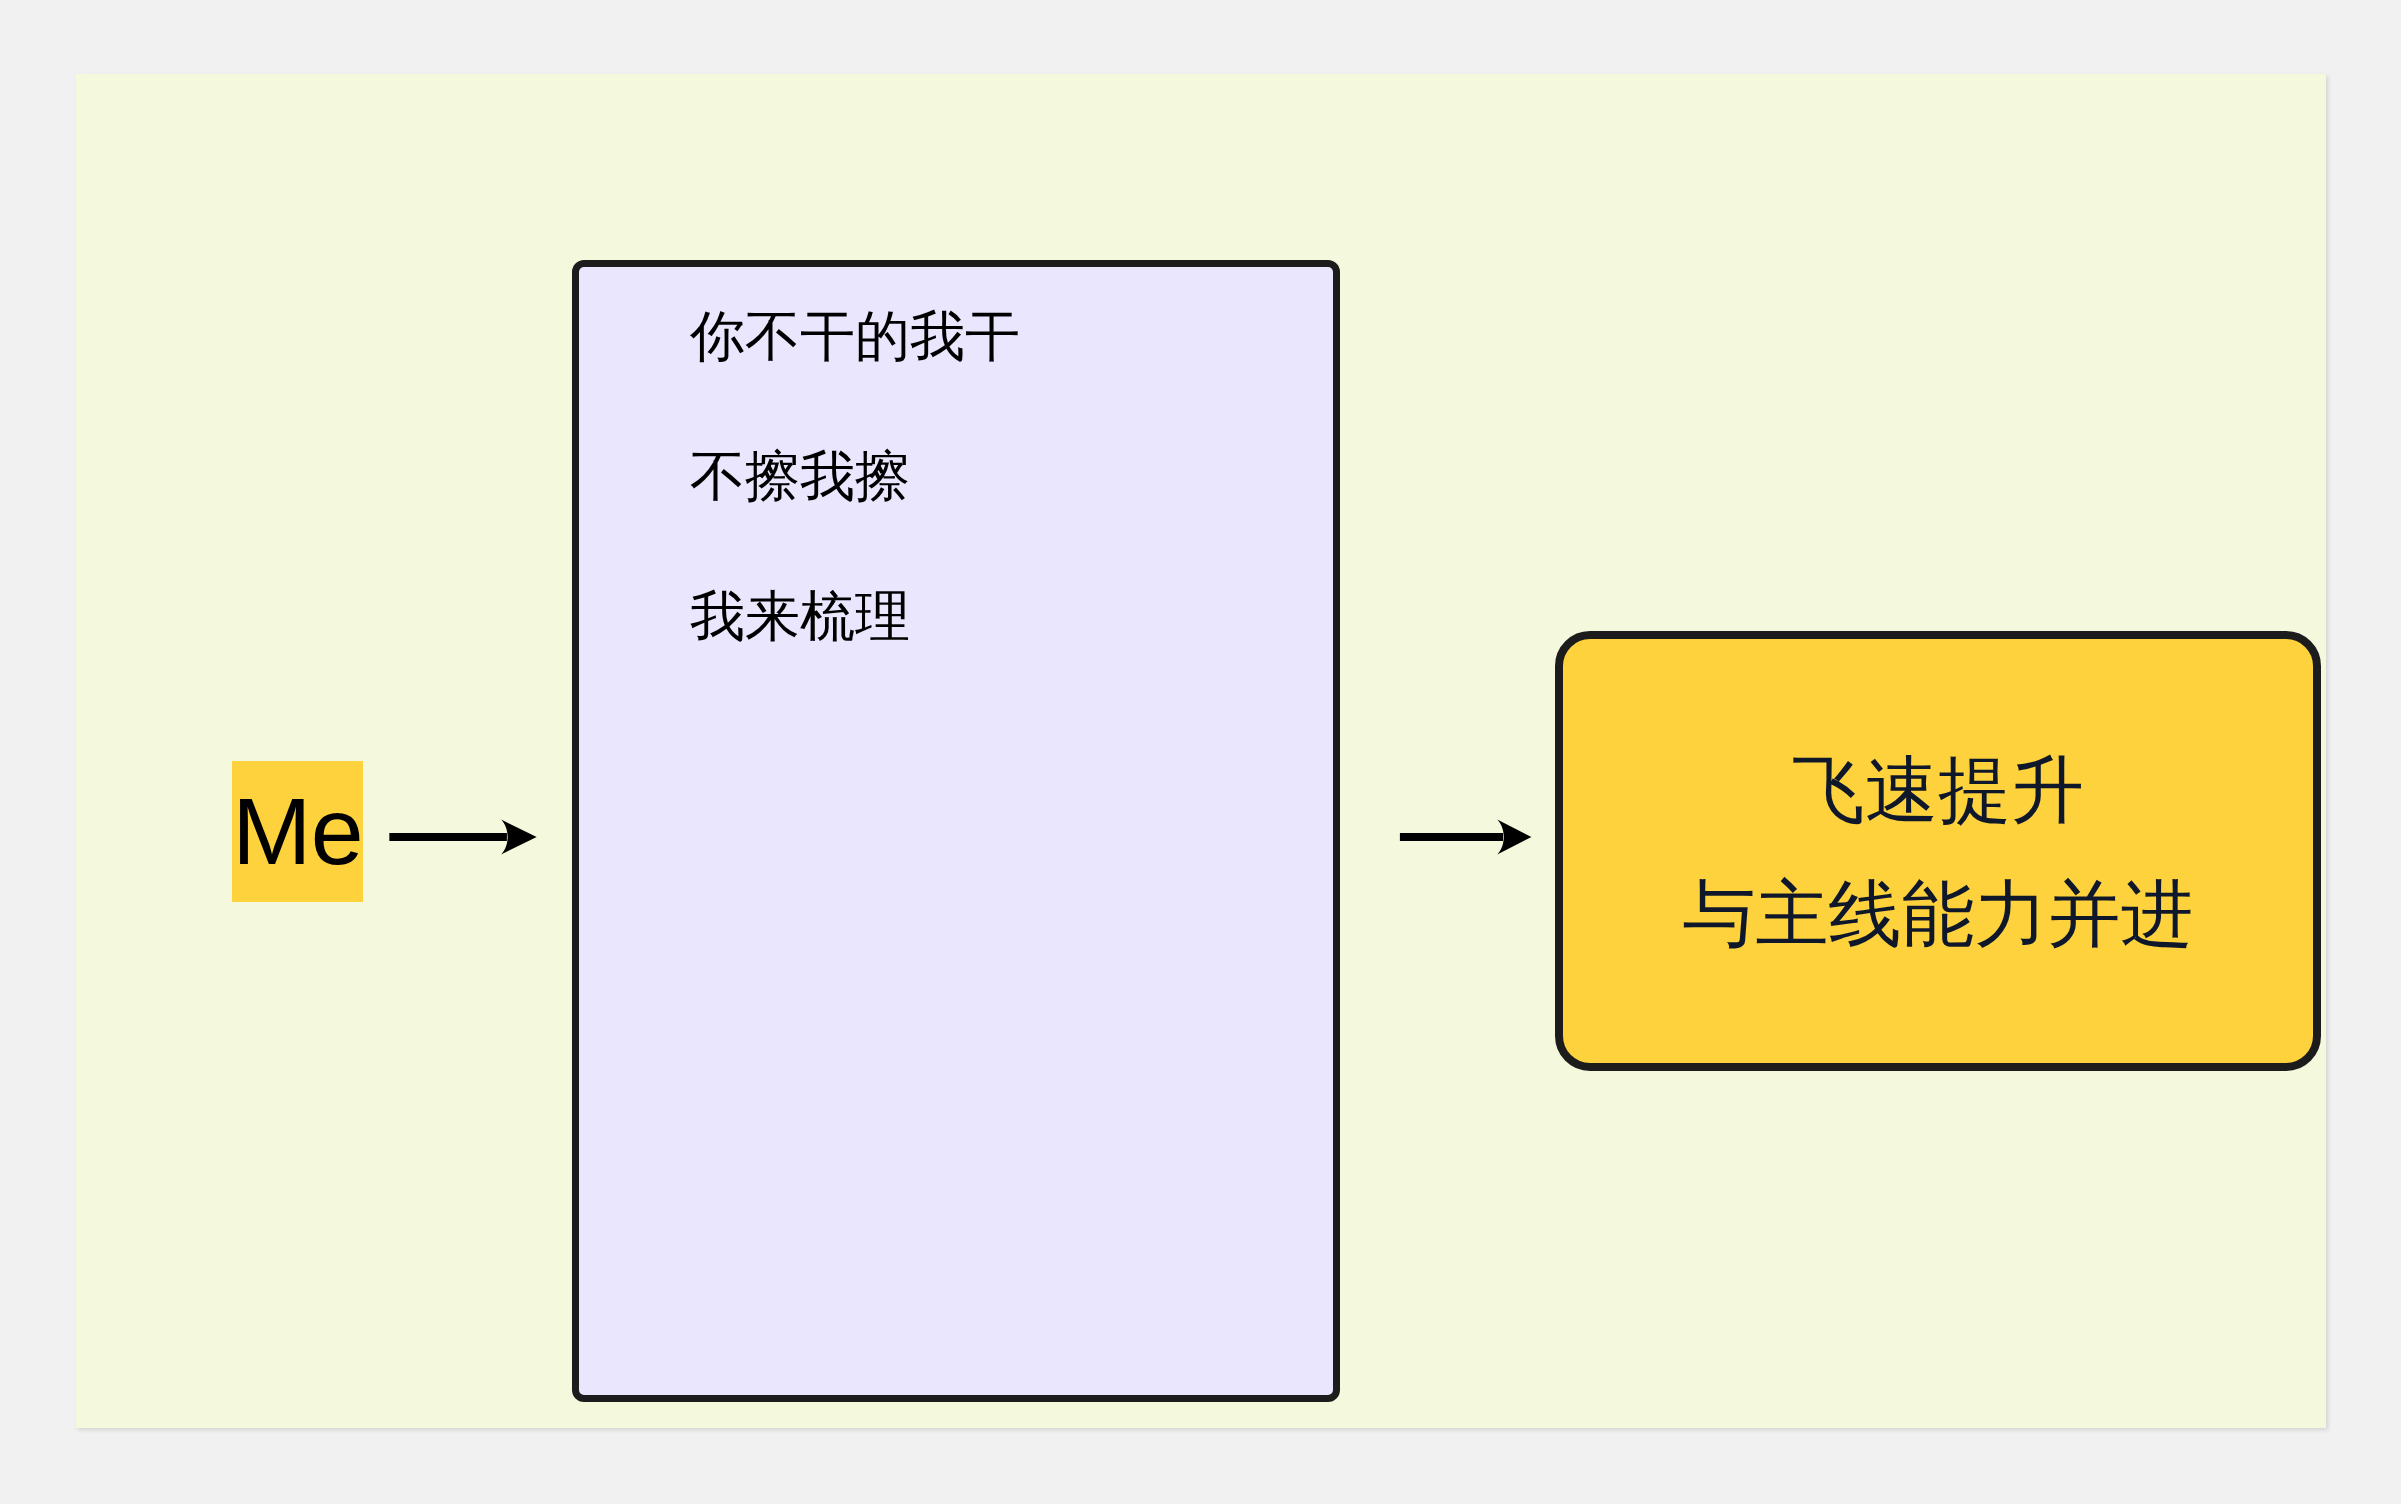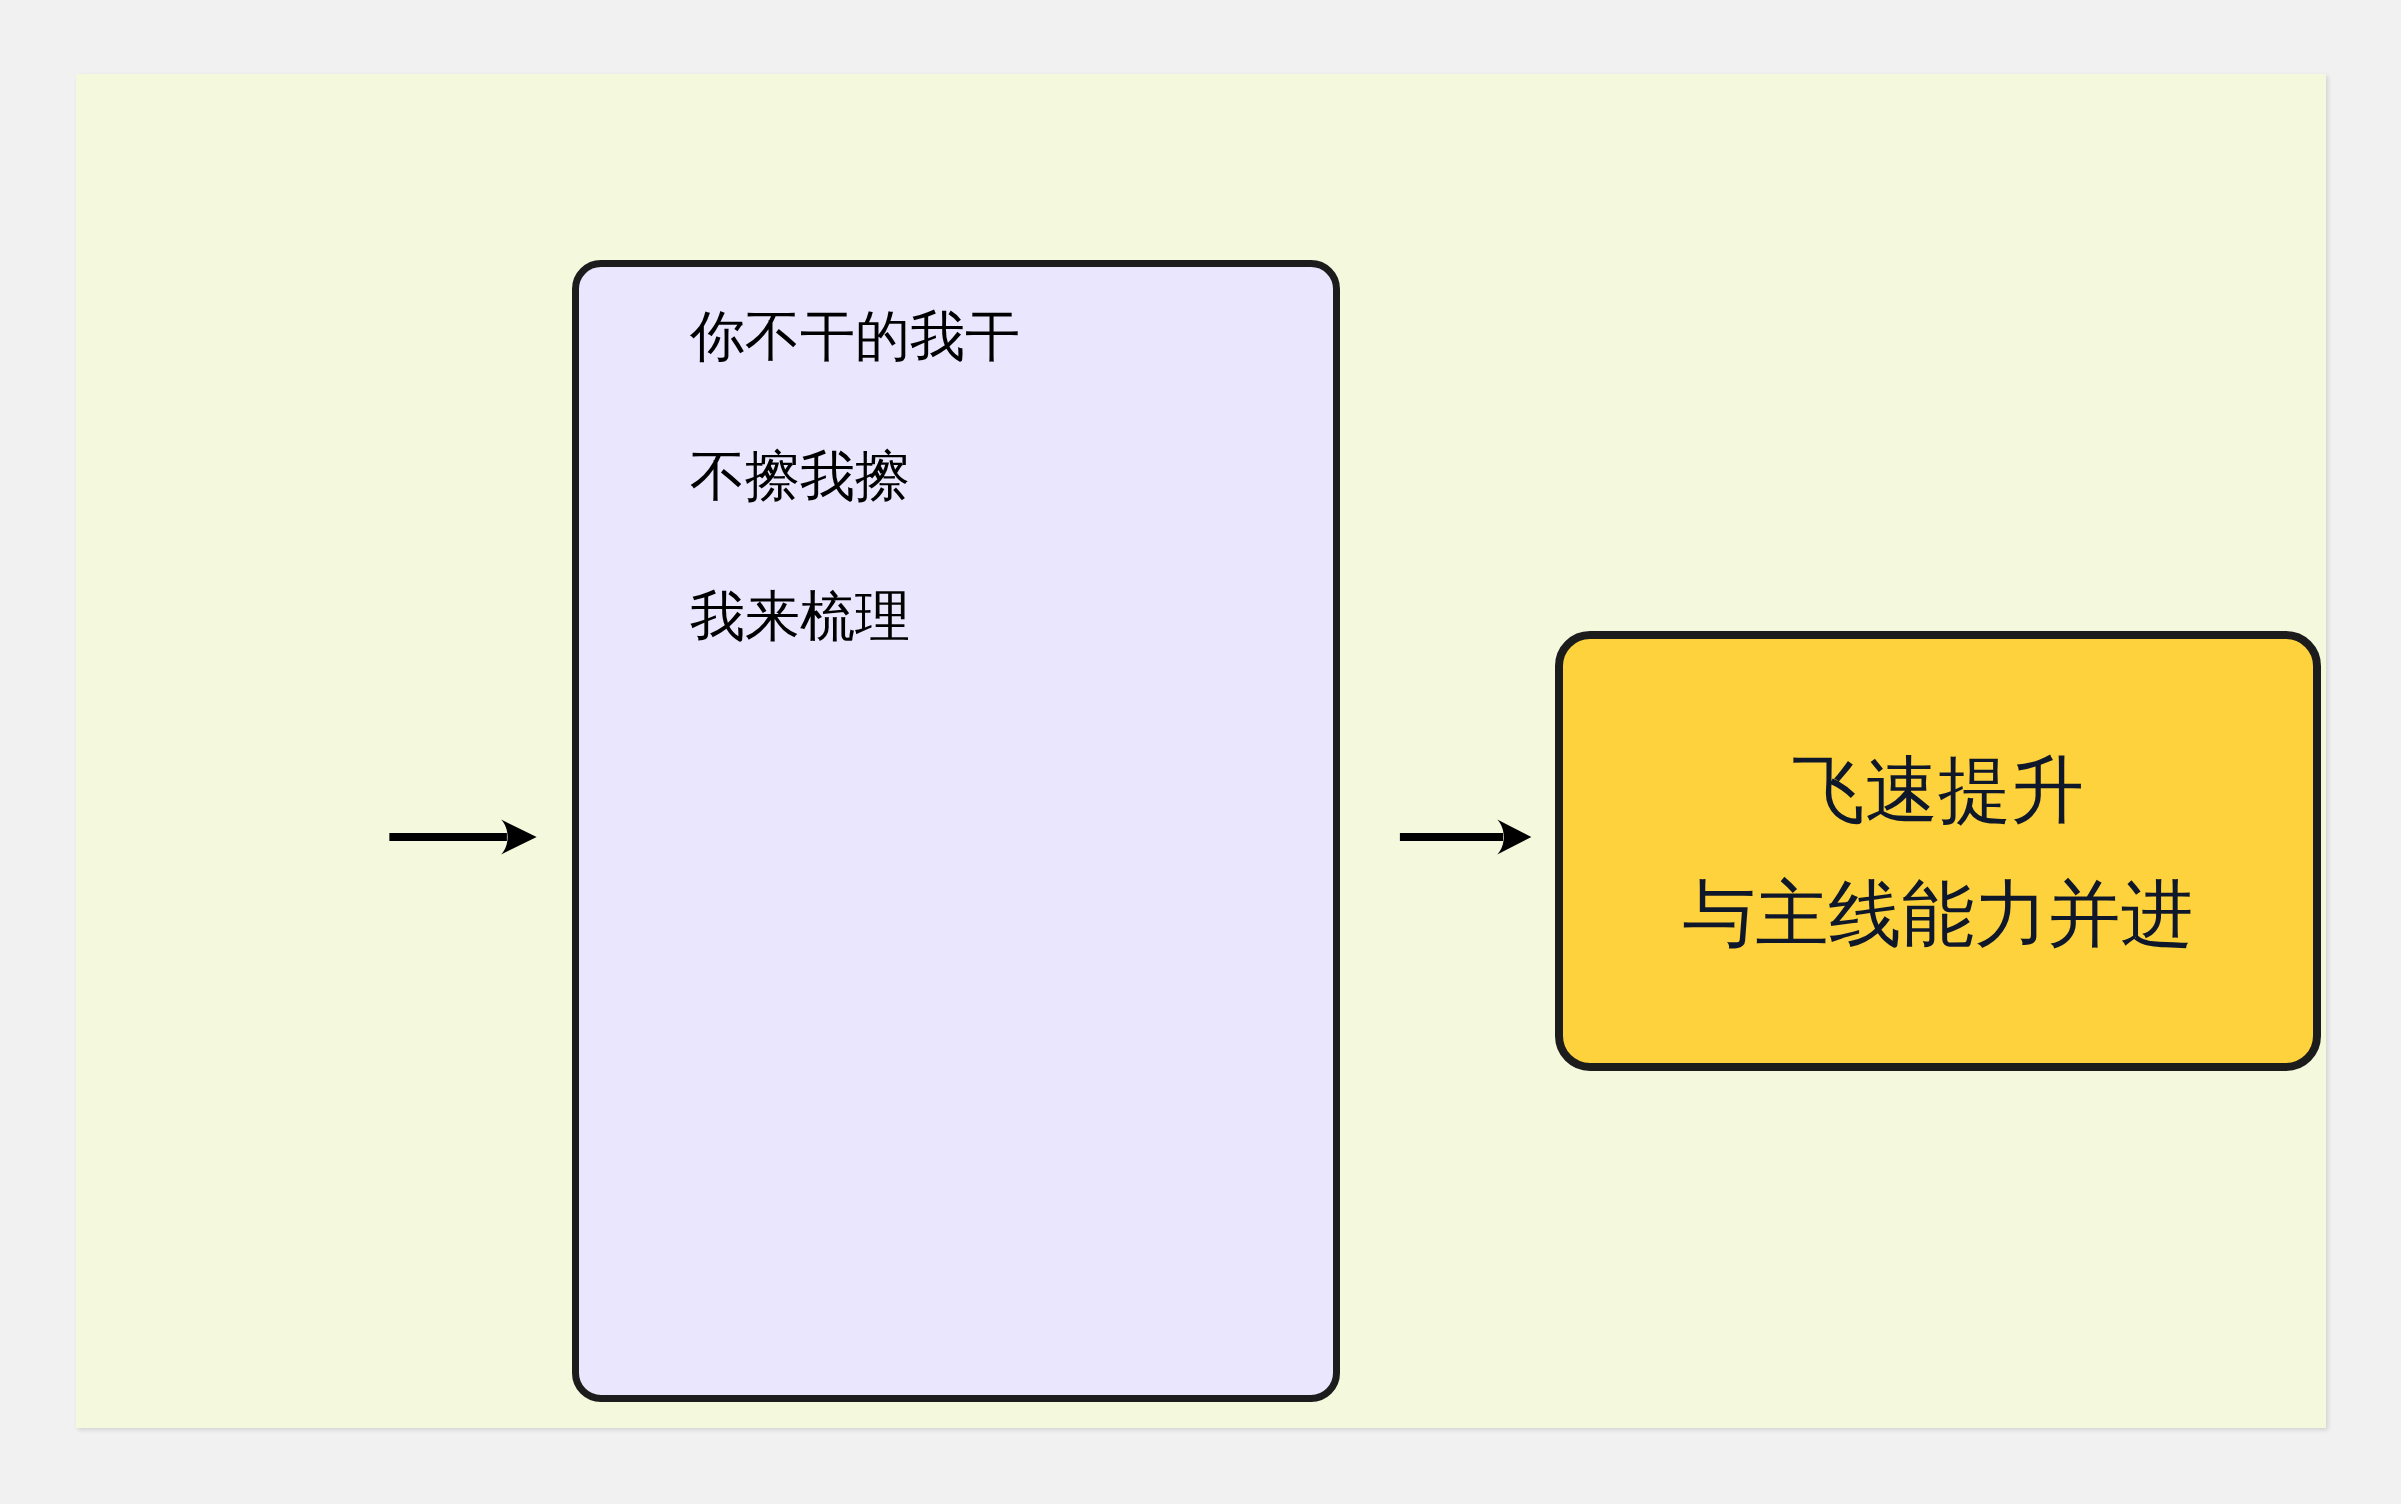--- a/index.html
+++ b/index.html
@@ -66,21 +66,21 @@
   
   #activities-box {
     position: absolute;
     left: 496px;
     top: 186px;
     width: 768px;
     height: 1142px;
     box-sizing: border-box;
     background: #eae6fd;
     border: 7.3px solid #1c1c1c;
-    border-radius: 29px;
+    border-radius: 12px;
   }
   #activities-list {
     position: absolute;
     left: 111px;
     top: 42px;
     right: 14.6px;
     display: flex;
     flex-direction: column;
   }
   .activity-item {
@@ -118,20 +118,23 @@
     white-space: nowrap;
     text-align: center;
   }
   #outcome-line-1 { margin-bottom: 51px; }
 </style>
 </head>
 <body>
 
 <div id="canvas">
 
+  <div id="me-node">
+    <span class="me-text">Me</span>
+  </div>
 
   <svg id="arrow-one" class="arrow" viewBox="0 0 215 96">
     <line x1="6" y1="48" x2="168" y2="48" stroke="#000000" stroke-width="11"></line>
     <path d="M 160 24 L 209 48 L 160 72 C 172 60 172 36 160 24 Z" fill="#000000"></path>
   </svg>
 
   <div id="activities-box">
     <div id="activities-list">
       <div class="activity-item">你不干的我干</div>
       <div class="activity-item">不擦我擦</div>

